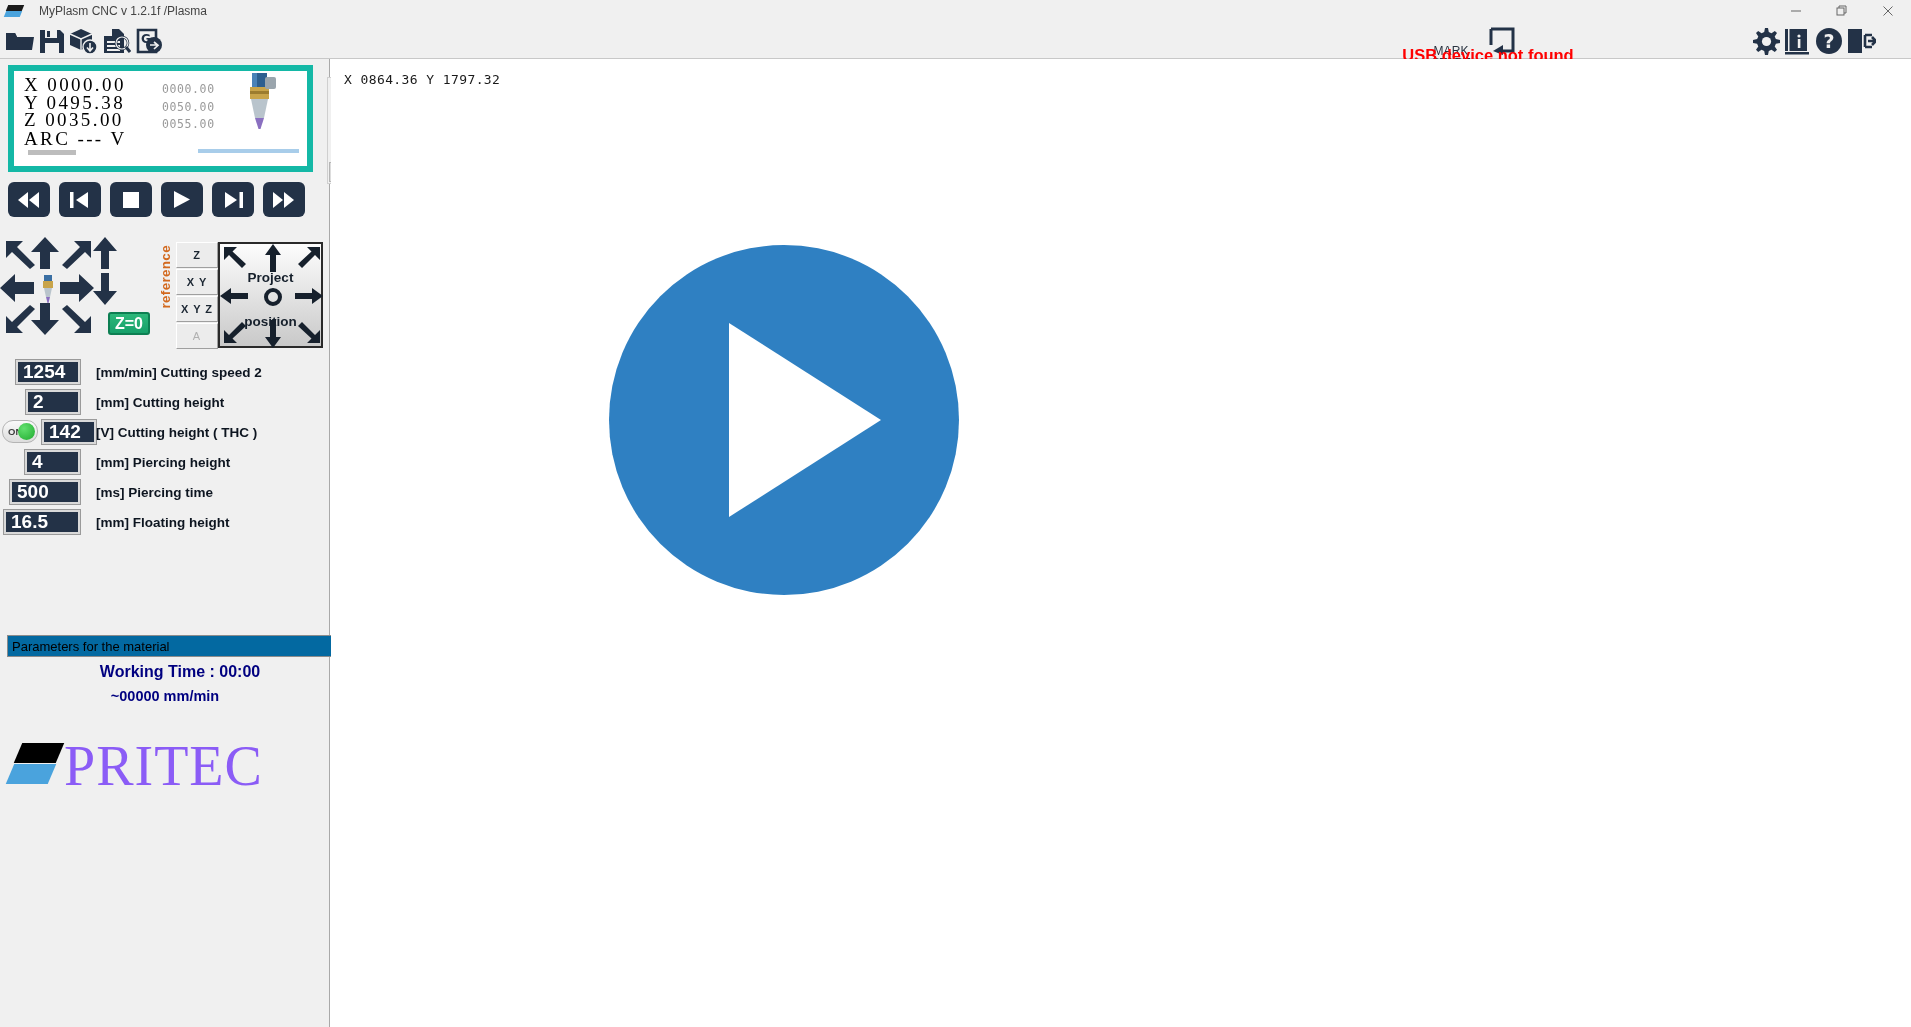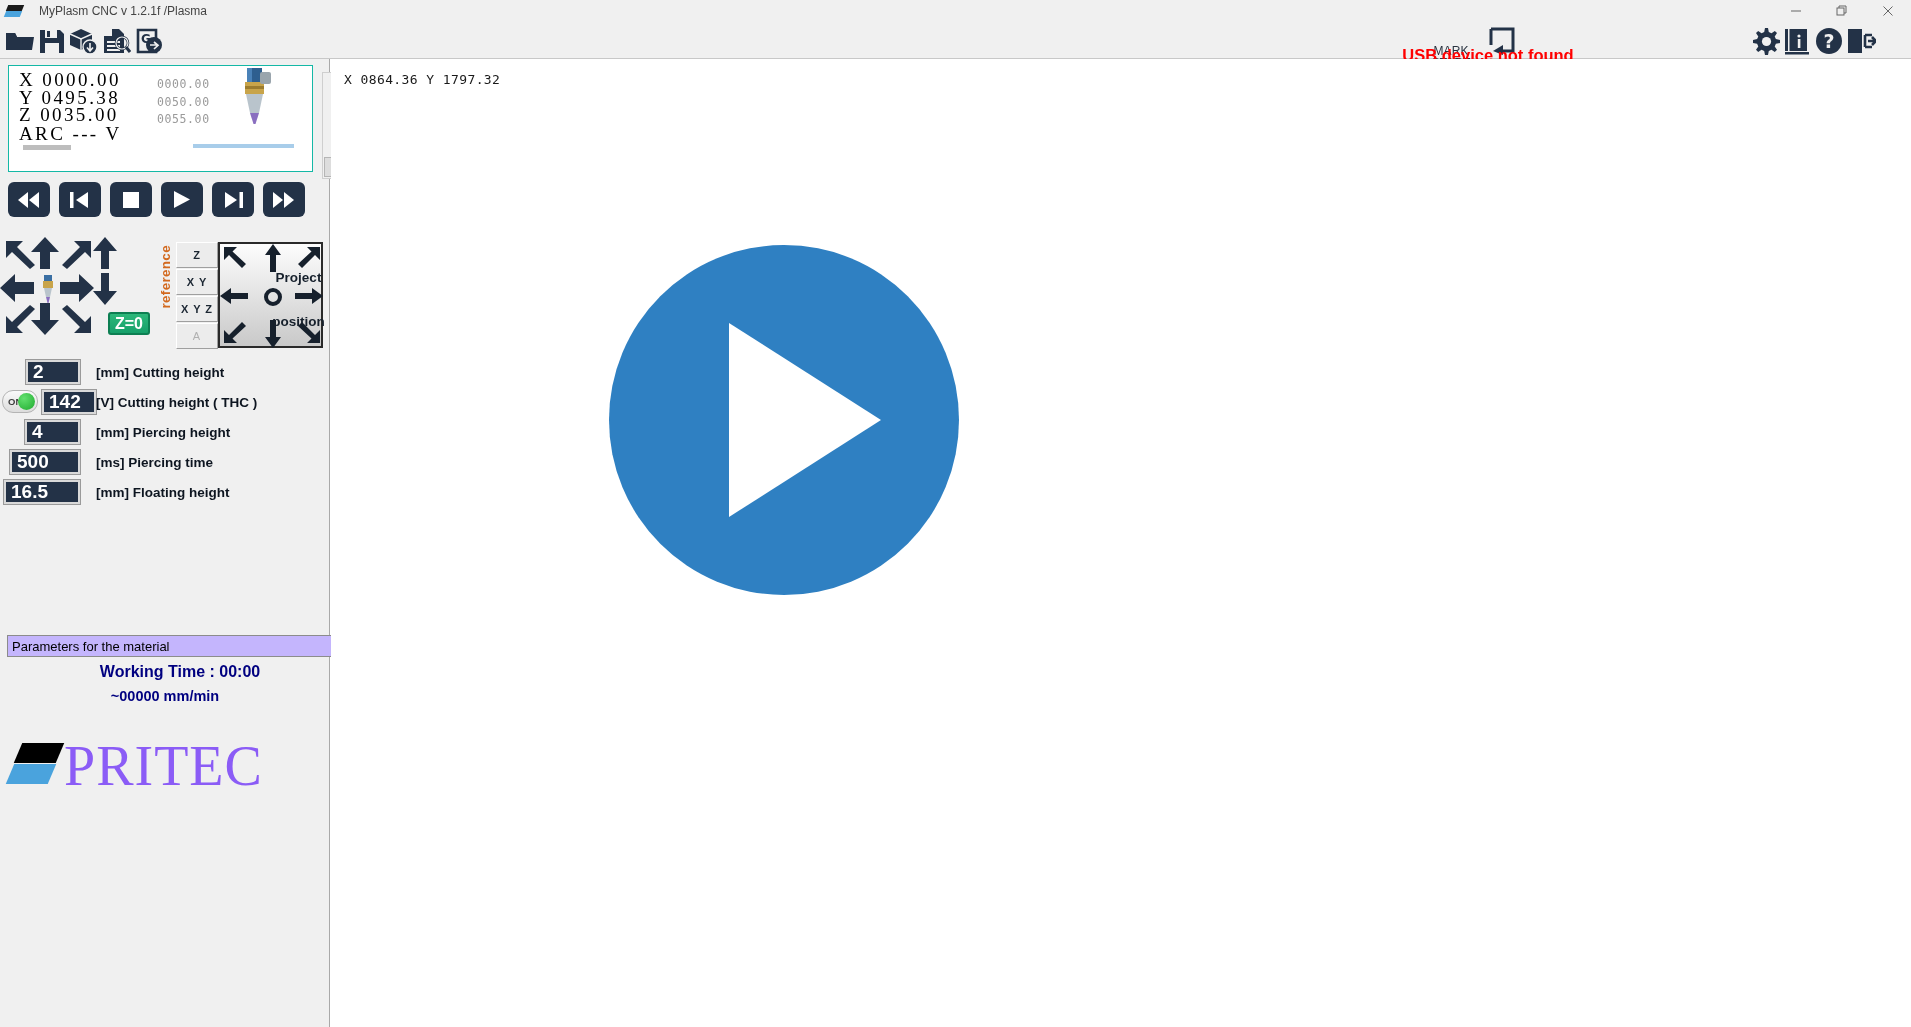--- a/index.html
+++ b/index.html
@@ -61,21 +61,21 @@
 
   
   .leftpanel {
     position: absolute; left: 0; top: 59px; width: 330px; height: 968px;
     background: #f0f0f0; border-right: 1px solid #a9a9a9;
   }
 
   
   .dro-wrap {
     position: absolute; left: 8px; top: 6px; width: 305px; height: 107px;
-    background: #ffffff; border: 1px solid #14b8a6;
+    background: #ffffff; border: 6px solid #14b8a6;
   }
   .dro-main {
     position: absolute; left: 10px; top: 5px;
     font-family: "Liberation Serif", serif;
     font-size: 19px; color: #000; line-height: 17.5px; letter-spacing: 2.4px;
   }
   .dro-sec {
     position: absolute; left: 148px; top: 10px;
     font-family: "DejaVu Sans Mono", monospace;
     font-size: 11.5px; color: #9a9a9a; line-height: 17.5px; letter-spacing: .6px;
@@ -139,21 +139,20 @@
     font-size: 11px; font-weight: bold; color: #1c2733; letter-spacing: 1px;
     margin-bottom: 1px;
   }
   .refbtn.disabled { color: #b0b0b0; font-weight: normal; }
 
   
   .projpad {
     position: absolute; left: 218px; top: 183px; width: 105px; height: 106px;
     background: linear-gradient(#fdfdfd, #c9c9c9);
     border: 2px solid #2a2a2a;
-    padding-left: 28px;
   }
   .projpad .ptxt {
     position: absolute; width: 100%; text-align: center;
     font-size: 13.5px; font-weight: bold; color: #16202c;
   }
   .projpad .ptxt.t1 { top: 26px; }
   .projpad .ptxt.t2 { top: 70px; }
   .projpad .pa { position: absolute; }
   .projpad .pa svg { display: block; }
   .projpad .centercirc {
@@ -185,21 +184,21 @@
   }
   .toggle-on .tt { font-size: 9.5px; font-weight: bold; color: #3d3d3d; margin-left: 5px; }
   .toggle-on .knob {
     position: absolute; right: 2px; top: 2px; width: 17px; height: 17px;
     border-radius: 50%; background: radial-gradient(circle at 35% 32%, #62e06f, #1faa2e);
   }
 
   
   .matsel {
     position: absolute; left: 7px; top: 576px; width: 372px; height: 22px;
-    background: #c4b5fd; border: 1px solid #8c8c8c;
+    background: #0369a1; border: 1px solid #8c8c8c;
     display: flex; align-items: center;
   }
   .matsel .mtext { font-size: 13px; color: #000; margin-left: 4px; }
   .matsel .marrow {
     position: absolute; right: 1px; top: 1px; width: 18px; height: 18px;
     background: #f0f0f0; border: 1px solid #a8a8a8;
     display: flex; align-items: center; justify-content: center;
   }
 
   .worktime {
@@ -571,20 +570,24 @@
           </svg>
       </div>
 
       <div class="ptxt t1">Project</div>
       <div class="ptxt t2">position</div>
     </div>
 
     <div class="params">
 
 
+      <div class="prow">
+        <div class="pfield" style="left:16px; width:64px;">1254</div>
+        <div class="plabel">[mm/min] Cutting speed 2</div>
+      </div>
 
       <div class="prow">
         <div class="pfield" style="left:26px; width:54px;">2</div>
         <div class="plabel">[mm] Cutting height</div>
       </div>
 
       <div class="prow">
         <div class="toggle-on">
           <span class="tt">ON</span>
           <span class="knob"></span>

